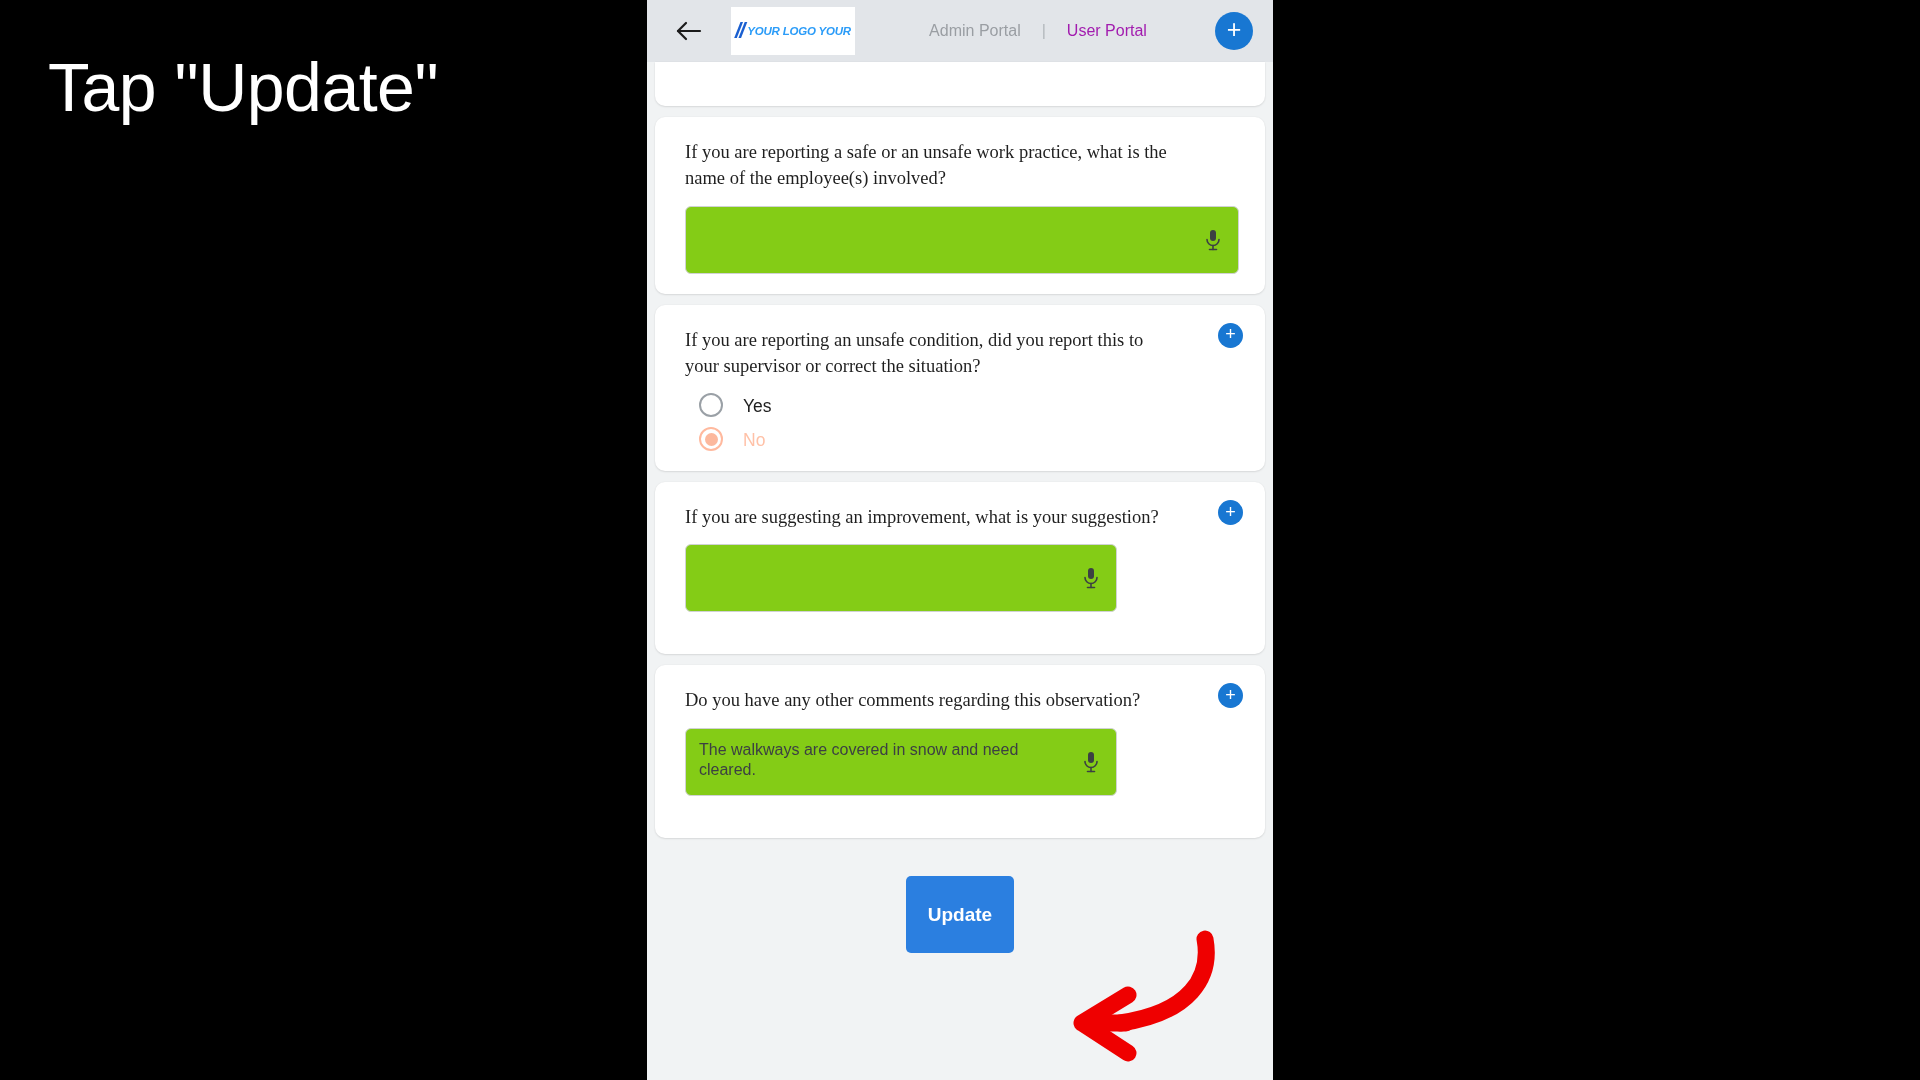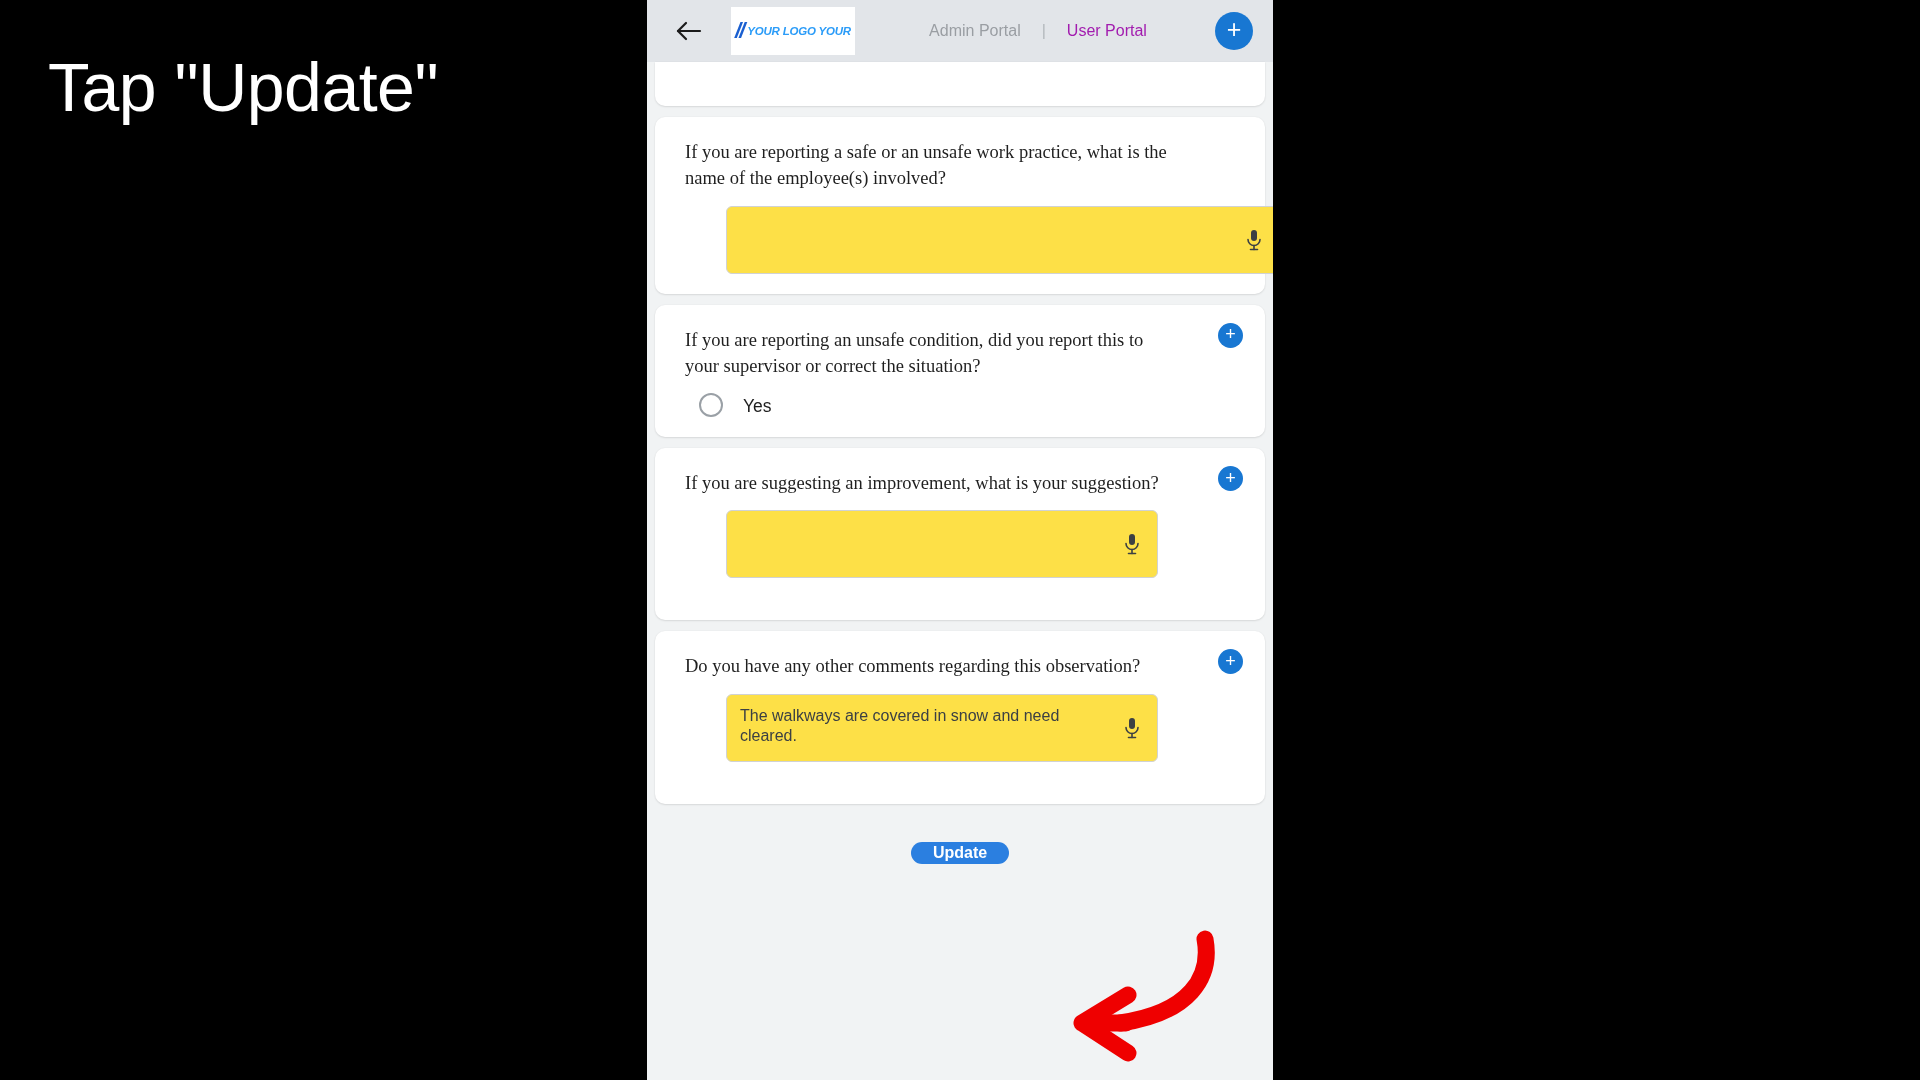--- a/index.html
+++ b/index.html
@@ -177,23 +177,22 @@
     font-size: 18px;
     line-height: 1;
     margin-top: -2px;
   }
 
   
   .field {
     position: relative;
     border: 1px solid #d0d2d4;
     border-radius: 6px;
-    background: #fde047;
-    box-sizing: border-box;
-    margin-left: 41px;
+    background: #84cc16;
+    box-sizing: border-box;
   }
   .field.tall { height: 68px; }
   .field.wide { width: 100%; }
   .field.narrow { width: 432px; }
 
   .field .value {
     position: absolute;
     left: 13px;
     top: 11px;
     right: 44px;
@@ -258,25 +257,25 @@
     height: 120px;
     display: flex;
     align-items: flex-start;
     justify-content: center;
     padding-top: 24px;
     box-sizing: border-box;
   }
   .update-btn {
     background: #2b7fe0;
     color: #ffffff;
-    font-size: 16px;
+    font-size: 19px;
     font-weight: 700;
     border: none;
-    border-radius: 16px;
-    padding: 3px 22px;
+    border-radius: 5px;
+    padding: 29px 22px;
     line-height: 1;
     cursor: pointer;
     font-family: "Liberation Sans", sans-serif;
   }
 
   
   .arrow-overlay {
     position: absolute;
     left: 1000px;
     top: 925px;
@@ -342,20 +341,24 @@
         <div class="plus-badge">
           <span class="glyph">+</span>
         </div>
         <p class="q-text">If you are reporting an unsafe condition, did you report this to your supervisor or correct the situation?</p>
 
         <div class="radio-row">
           <span class="radio off"></span>
           <span class="radio-label">Yes</span>
         </div>
 
+        <div class="radio-row">
+          <span class="radio on"></span>
+          <span class="radio-label dim">No</span>
+        </div>
       </div>
 
       <div class="card">
         <div class="plus-badge">
           <span class="glyph">+</span>
         </div>
         <p class="q-text">If you are suggesting an improvement, what is your suggestion?</p>
         <div class="field narrow tall">
           <span class="value"></span>
           <span class="mic">

